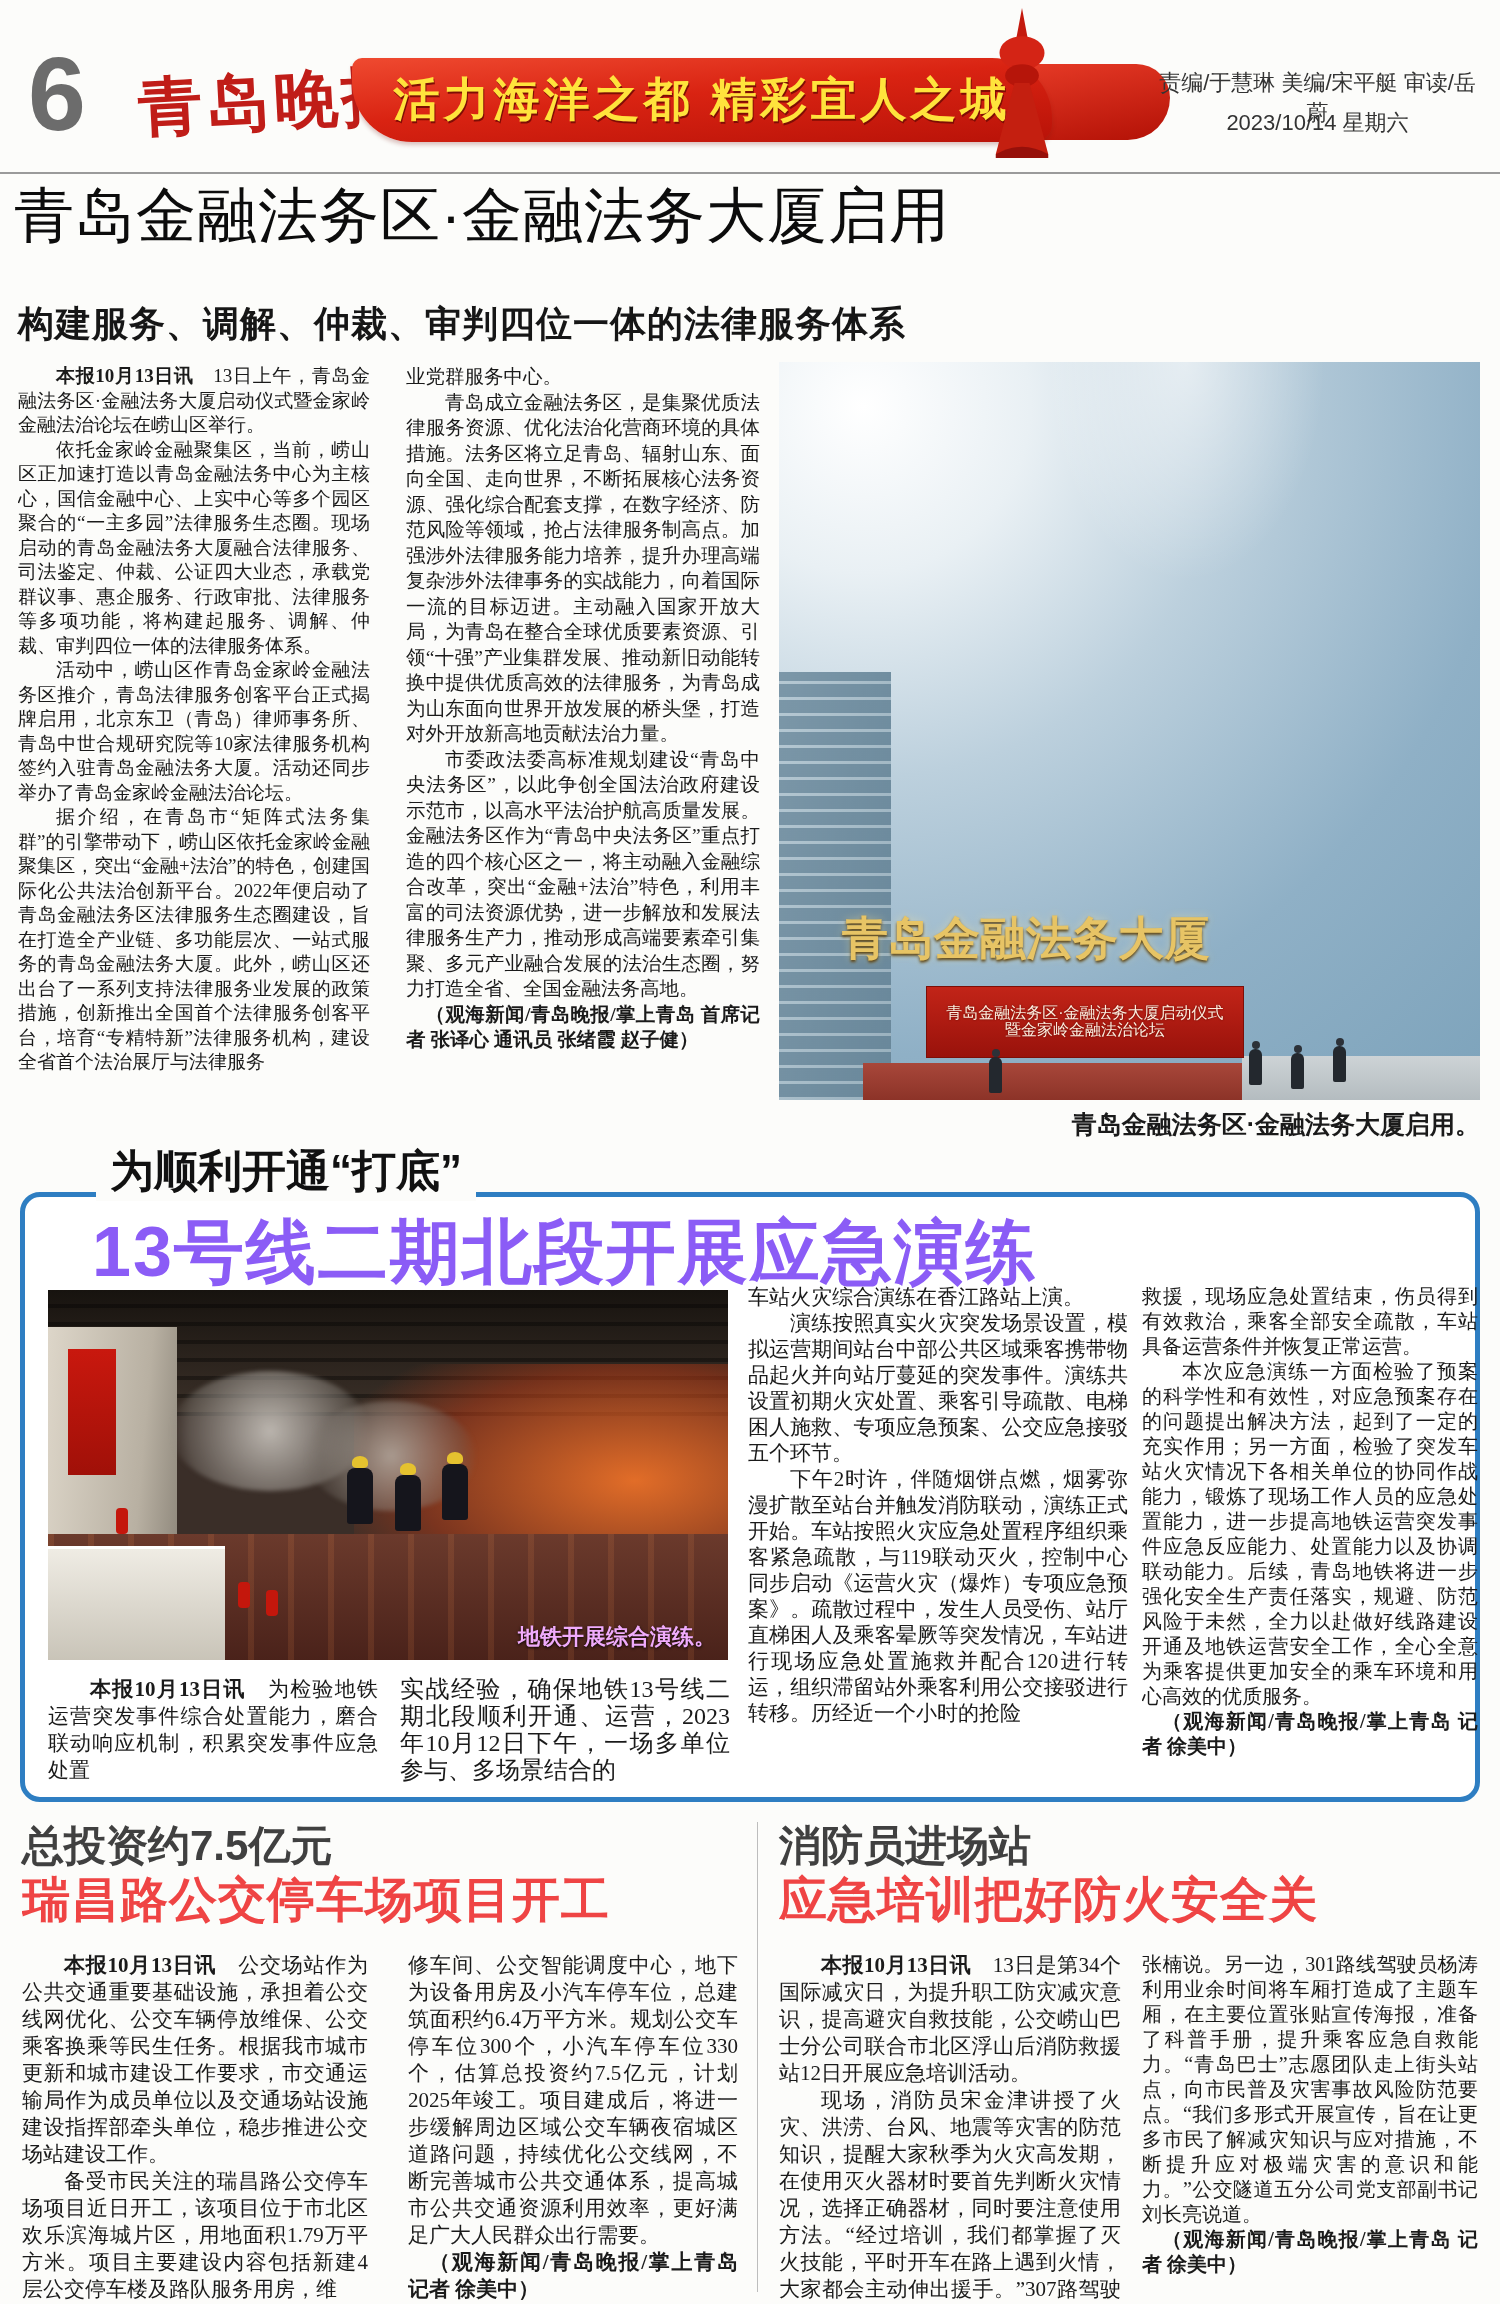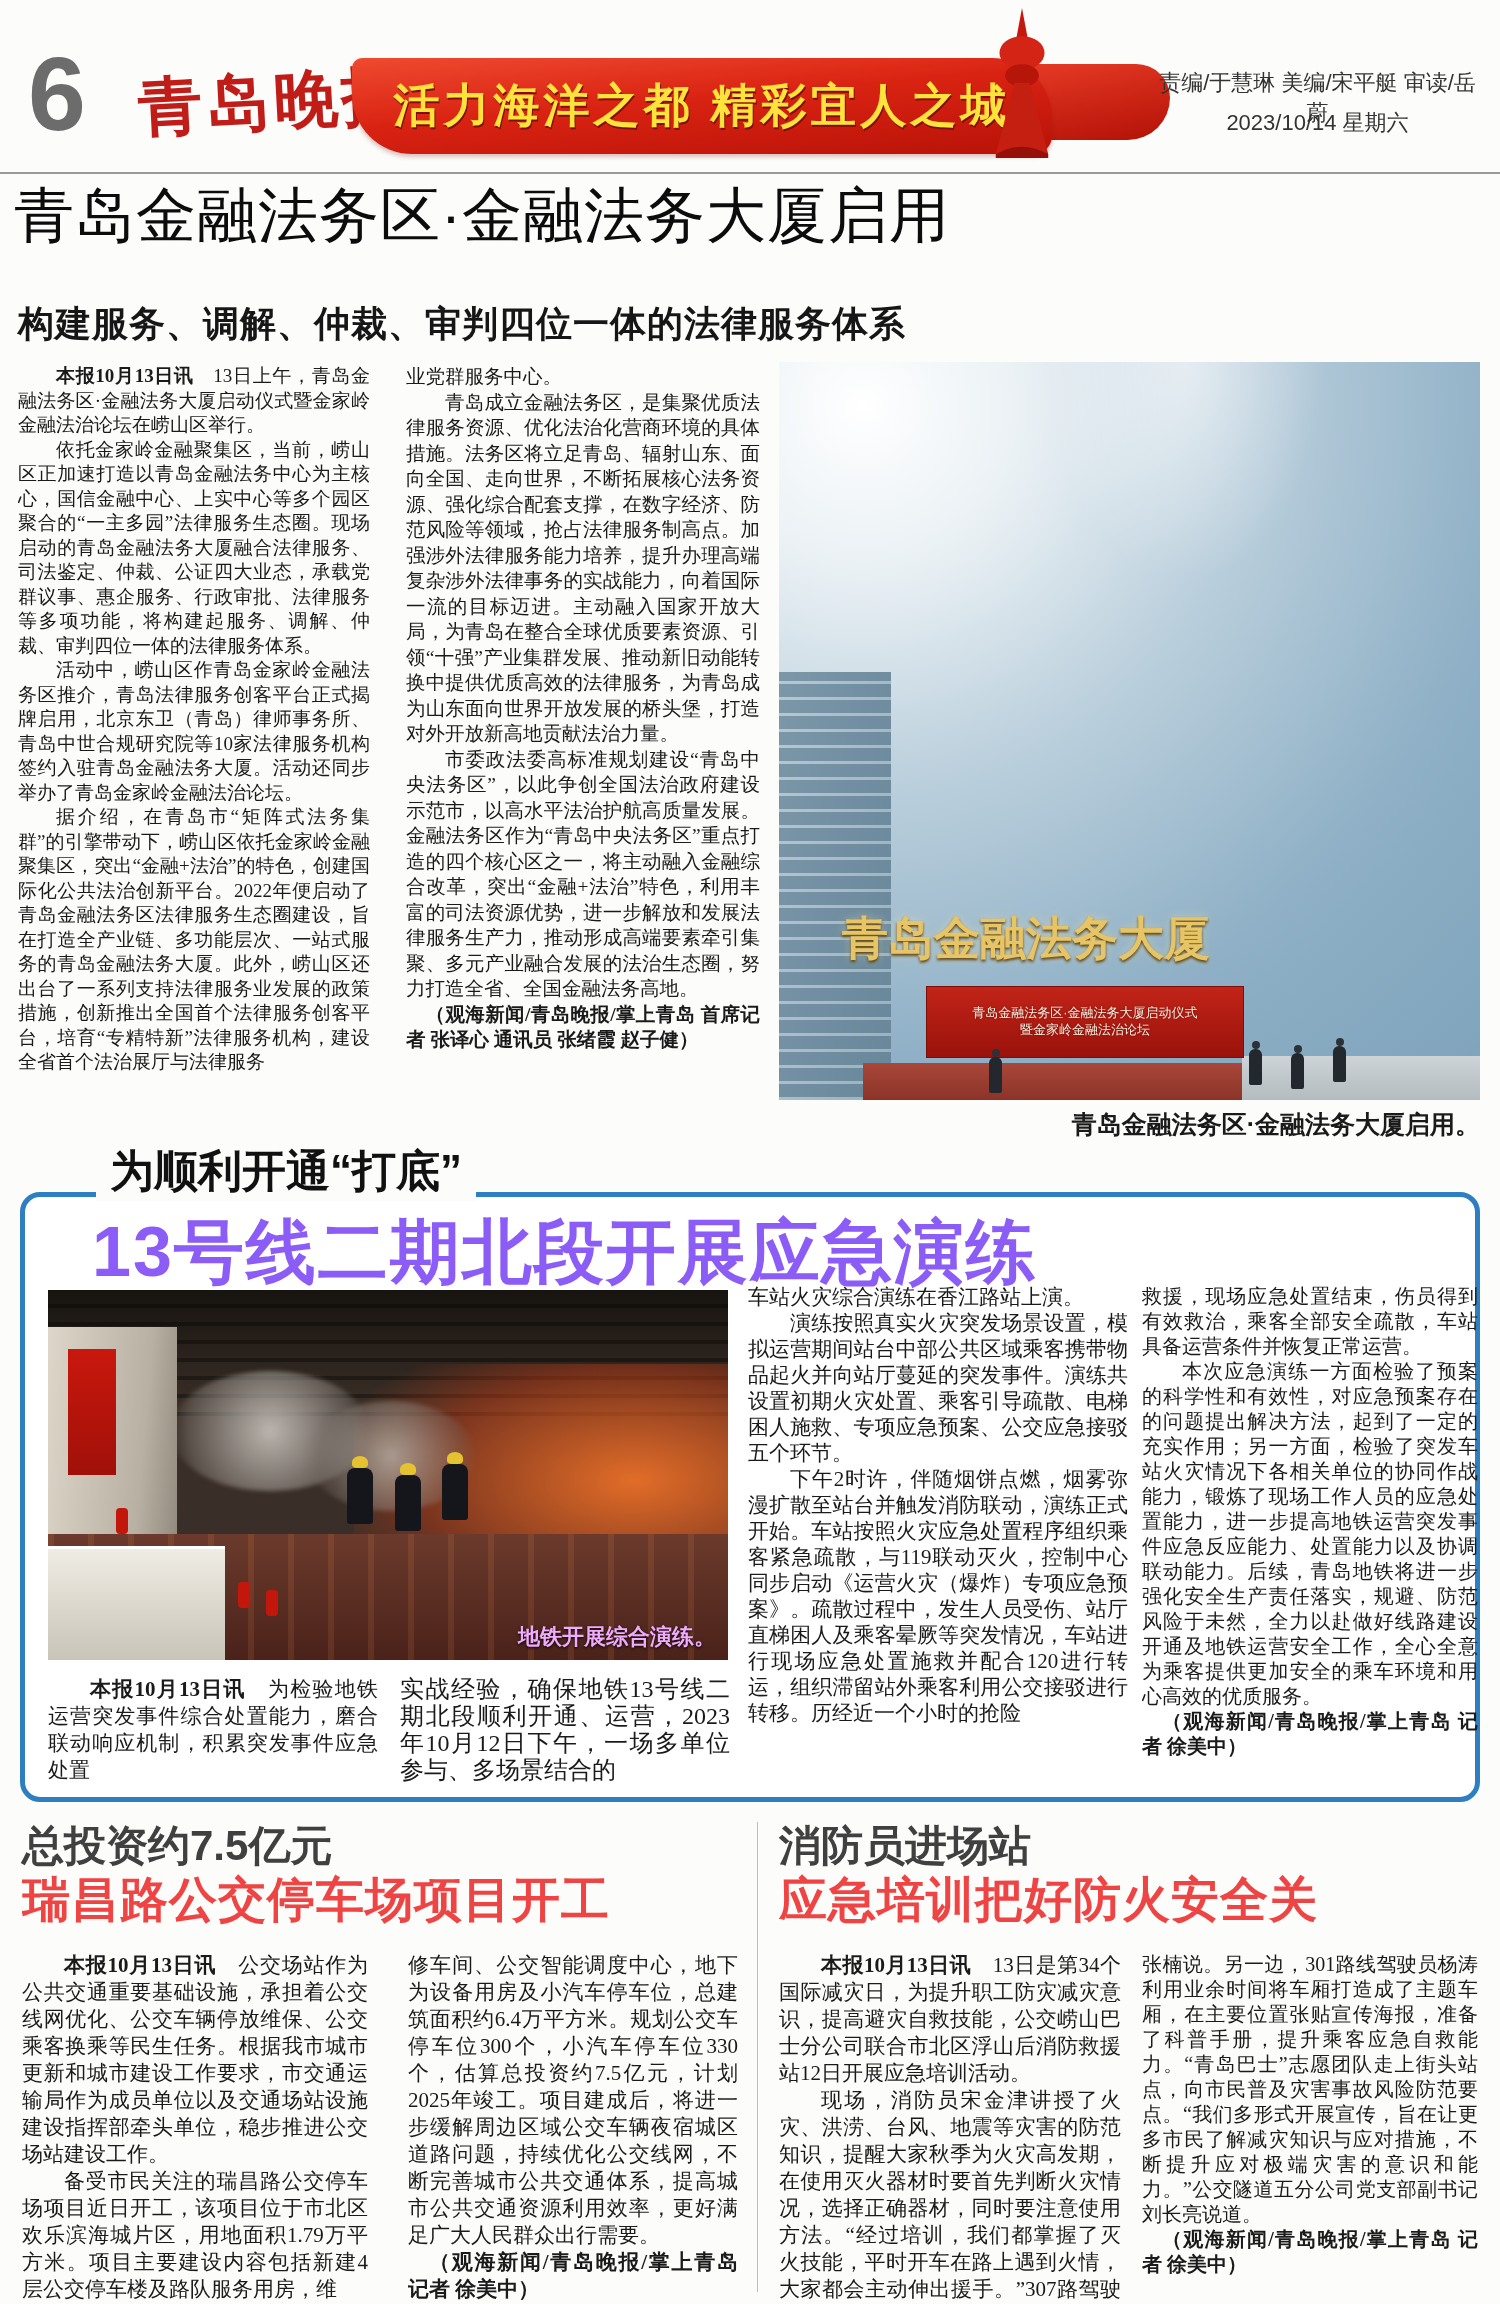--- a/index.html
+++ b/index.html
@@ -5,21 +5,21 @@
   html,body{margin:0;padding:0;background:#e9e9e6;}
   #paper{position:relative;width:1500px;height:2304px;background:#fcfcfa;margin:0 auto;overflow:hidden;
          font-family:"Liberation Serif","DejaVu Serif",serif;color:#1a1a1a;}
   .abs{position:absolute;}
 
   
   .pagenum{left:28px;top:42px;font-size:104px;font-weight:bold;color:#6c6c6c;line-height:1;
            font-family:"Liberation Sans",sans-serif;}
   .masthead{left:138px;top:58px;font-size:64px;font-weight:bold;color:#c01d18;
             font-family:"DejaVu Serif",serif;transform:rotate(-3deg);letter-spacing:4px;}
-  .ribbon{left:352px;top:58px;width:700px;height:96px;border-radius:10px 60px 18px 60px;
+  .ribbon{left:352px;top:58px;width:700px;height:84px;border-radius:10px 60px 18px 60px;
           background:linear-gradient(175deg,#ef4a30 0%,#d92312 45%,#b81208 100%);
           display:flex;align-items:center;justify-content:center;
           box-shadow:0 3px 4px rgba(120,20,10,.25);}
   .ribbon span{color:#ffe33c;font-weight:900;font-size:46px;letter-spacing:4px;
                font-family:"Liberation Sans",sans-serif;text-shadow:1px 2px 0 #7e0d05;}
   .ribbon-tail{left:1020px;top:64px;width:150px;height:76px;border-radius:0 40px 50px 0;
                background:linear-gradient(170deg,#e63a26,#b31106);}
   .credits{left:1150px;top:68px;width:335px;font-size:22px;color:#333;text-align:center;
            font-family:"Liberation Sans",sans-serif;}
   .dateline{left:1150px;top:108px;width:335px;font-size:22px;color:#333;text-align:center;
@@ -53,21 +53,21 @@
        repeating-linear-gradient(9deg,rgba(8,22,36,.45) 0 2px,rgba(0,0,0,0) 2px 15px),
        linear-gradient(104deg,#35617f 0%,#234song 0%,#1f4261 35%,#2c5a7c 60%,#417499 85%,#52829f 100%);}
   .p1-glare{position:absolute;left:38%;top:0;width:40%;height:30%;
      background:radial-gradient(ellipse at 50% 0%,rgba(255,255,255,.55),rgba(255,255,255,0) 70%);}
   .p1-gold{position:absolute;left:9%;top:74%;width:89%;display:flex;justify-content:space-between;
      color:#e7c465;font-weight:bold;font-size:46px;font-family:"DejaVu Serif",serif;
      text-shadow:0 2px 3px #5d4310,0 0 10px rgba(255,230,150,.45);}
   .p1-stage{position:absolute;left:21%;top:84.5%;width:45%;height:9.5%;
      background:linear-gradient(180deg,#c22418,#99120b);border:1px solid #7d0e07;
      display:flex;flex-direction:column;align-items:center;justify-content:center;gap:3px;}
-  .p1-stage div{color:#ffefe0;font-size:13px;line-height:14px;white-space:nowrap;
+  .p1-stage div{color:#ffefe0;font-size:16px;line-height:14px;white-space:nowrap;
      font-family:"Liberation Sans",sans-serif;text-shadow:0 0 2px #5a0a05;}
   .p1-carpet{position:absolute;left:12%;bottom:0;width:58%;height:5%;
      background:linear-gradient(180deg,#a8473a,#8c3328);}
   .p1-pave{position:absolute;right:0;bottom:0;width:34%;height:6%;
      background:linear-gradient(180deg,#cdd3d6,#b4bcc0);}
   .p1-person{position:absolute;width:13px;height:36px;background:#23282e;border-radius:6px 6px 2px 2px;}
   .p1-person:before{content:"";position:absolute;left:3px;top:-8px;width:8px;height:8px;border-radius:50%;background:#2c3138;}
 
   
   .bluebox{left:20px;top:1192px;width:1450px;height:600px;border:5px solid #2e7ec2;border-radius:20px;background:#fff;}

